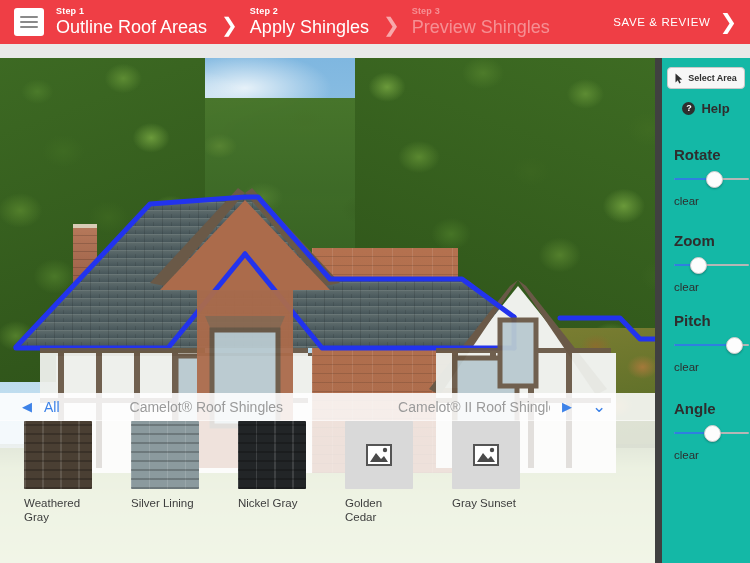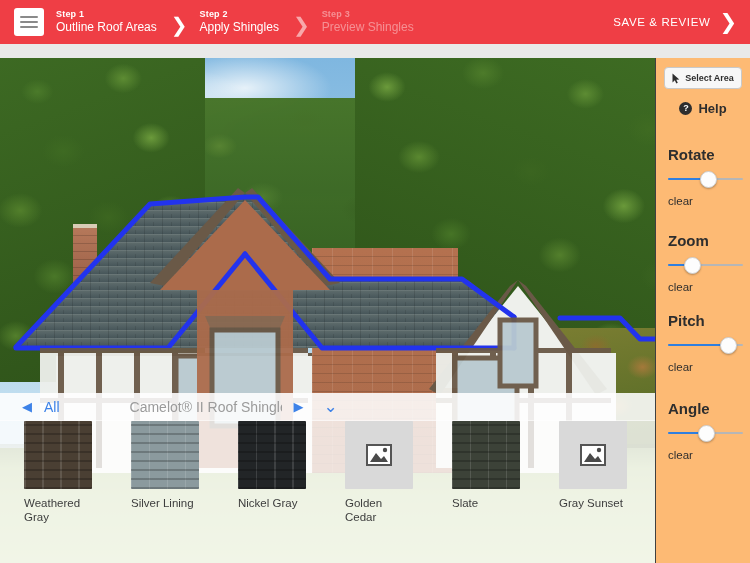--- a/index.html
+++ b/index.html
@@ -27,21 +27,21 @@
     display: flex; flex-direction: column; justify-content: center;
     align-items: center; gap: 3px; cursor: pointer; flex: none;
   }
   #hamburger i { display:block; width: 18px; height: 2px; background: #8a8a8a; border-radius:1px; }
 
   .step { margin-right: 4px; line-height: 1.05; flex: none; }
   .step .num {
     font-size: 9px; font-weight: bold; color: #ffffff;
     letter-spacing: .2px; display: block; margin-bottom: 1px;
   }
-  .step .title { font-size: 12px; color: #ffffff; display:block; white-space: nowrap; }
+  .step .title { font-size: 18px; color: #ffffff; display:block; white-space: nowrap; }
   .step.dim .num, .step.dim .title { color: rgba(255,255,255,.42); }
 
   .chev-sep {
     flex: none; margin: 0 12px 0 10px;
     color: #ffffff; font-size: 20px; font-weight: 300;
     transform: translateY(3px);
   }
   .chev-sep.dim { color: rgba(255,255,255,.55); }
 
   #header-spacer { flex: 1 1 auto; }
@@ -236,22 +236,22 @@
   }
   .sw-label {
     margin-top:7px; font-size:11.5px; color:#3d3d3d; line-height:1.25;
     max-width:72px; word-wrap:break-word;
   }
 
   
   #sidebar {
     position:absolute; top:58px; right:0;
     width:95px; height:505px;
-    background:#fdba74;
-    border-left:1px solid #404040;
+    background:#14b8a6;
+    border-left:7px solid #404040;
     z-index:30;
     margin-left:28px;
   }
   #select-area {
     margin:9px auto 0; width:78px; height:22px;
     background:#f7f7f7; border:1px solid #c9c9c9; border-radius:4px;
     display:flex; align-items:center; justify-content:center; gap:5px;
     cursor:pointer;
   }
   #select-area .lbl { font-size:9px; color:#2e2e2e; font-weight:bold; }
@@ -411,20 +411,21 @@
 
         <rect x="500" y="262" width="36" height="66" fill="#b9cad0" stroke="#6a5947" stroke-width="5"></rect>
       </g>
     </svg>
 
     <div id="swatch-panel">
 
       <div id="tabbar">
         <span class="tab-arrow arrow-left">◀</span>
         <span id="tab-all">All</span>
+        <span class="cat-tab" id="cat-1">Camelot® Roof Shingles</span>
         <span class="cat-tab" id="cat-2">Camelot® II Roof Shingles</span>
         <span class="tab-arrow arrow-right">▶</span>
         <span id="tab-collapse">⌄</span>
       </div>
 
       <div id="swatch-row">
 
         <div class="swatch">
           <div class="sw-img">
             <div class="sw-shingle" style="background-color:#4a3f33"></div>
@@ -450,26 +451,20 @@
           <div class="sw-img" style="background:#d9d9d9">
             <svg class="sw-ph" viewBox="0 0 26 22">
               <rect x="1" y="1" width="24" height="20" fill="#ffffff" stroke="#555" stroke-width="2"></rect>
               <path d="M4 18 L10 9 L15 15 L18 12 L22 18 Z" fill="#4a4a4a"></path>
               <circle cx="19" cy="6" r="2.2" fill="#4a4a4a"></circle>
             </svg>
           </div>
           <div class="sw-label">Golden Cedar</div>
         </div>
 
-        <div class="swatch">
-          <div class="sw-img">
-            <div class="sw-shingle" style="background-color:#3c4238"></div>
-          </div>
-          <div class="sw-label">Slate</div>
-        </div>
 
         <div class="swatch">
           <div class="sw-img" style="background:#d9d9d9">
             <svg class="sw-ph" viewBox="0 0 26 22">
               <rect x="1" y="1" width="24" height="20" fill="#ffffff" stroke="#555" stroke-width="2"></rect>
               <path d="M4 18 L10 9 L15 15 L18 12 L22 18 Z" fill="#4a4a4a"></path>
               <circle cx="19" cy="6" r="2.2" fill="#4a4a4a"></circle>
             </svg>
           </div>
           <div class="sw-label">Gray Sunset</div>

